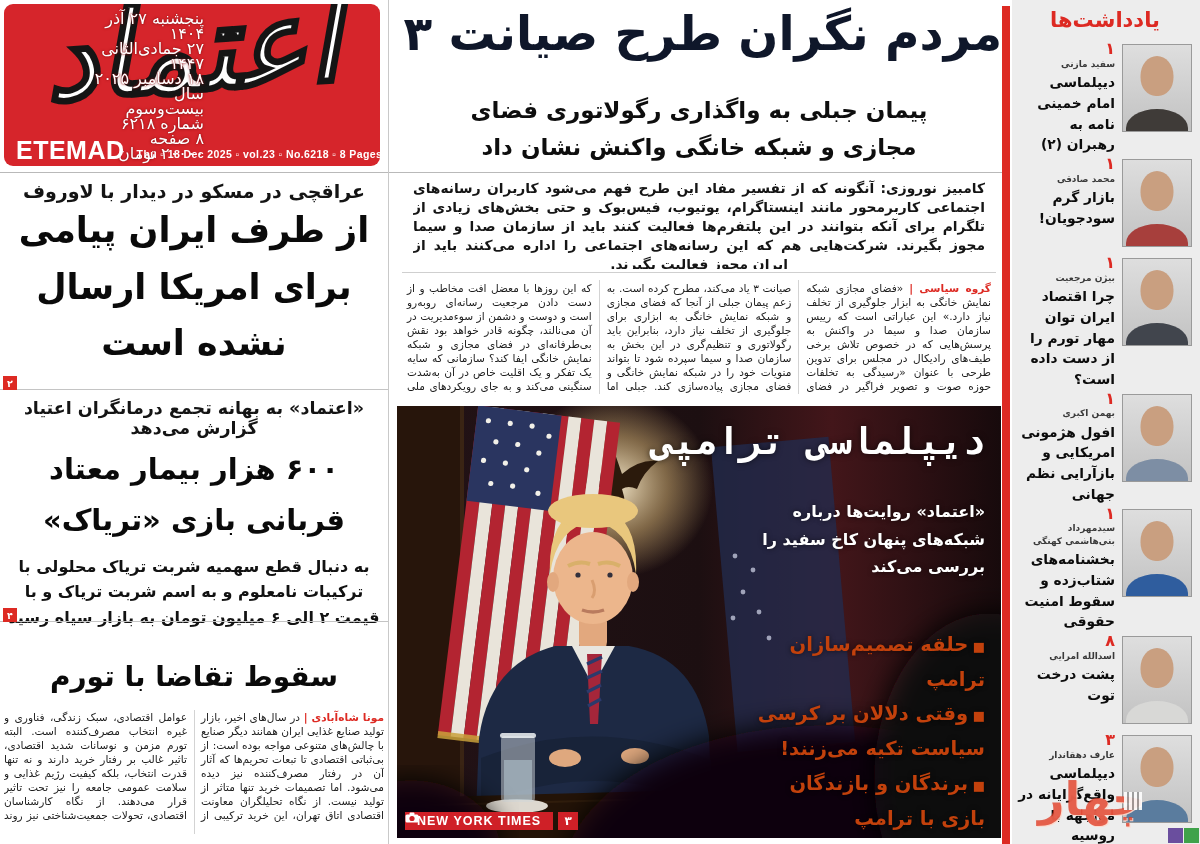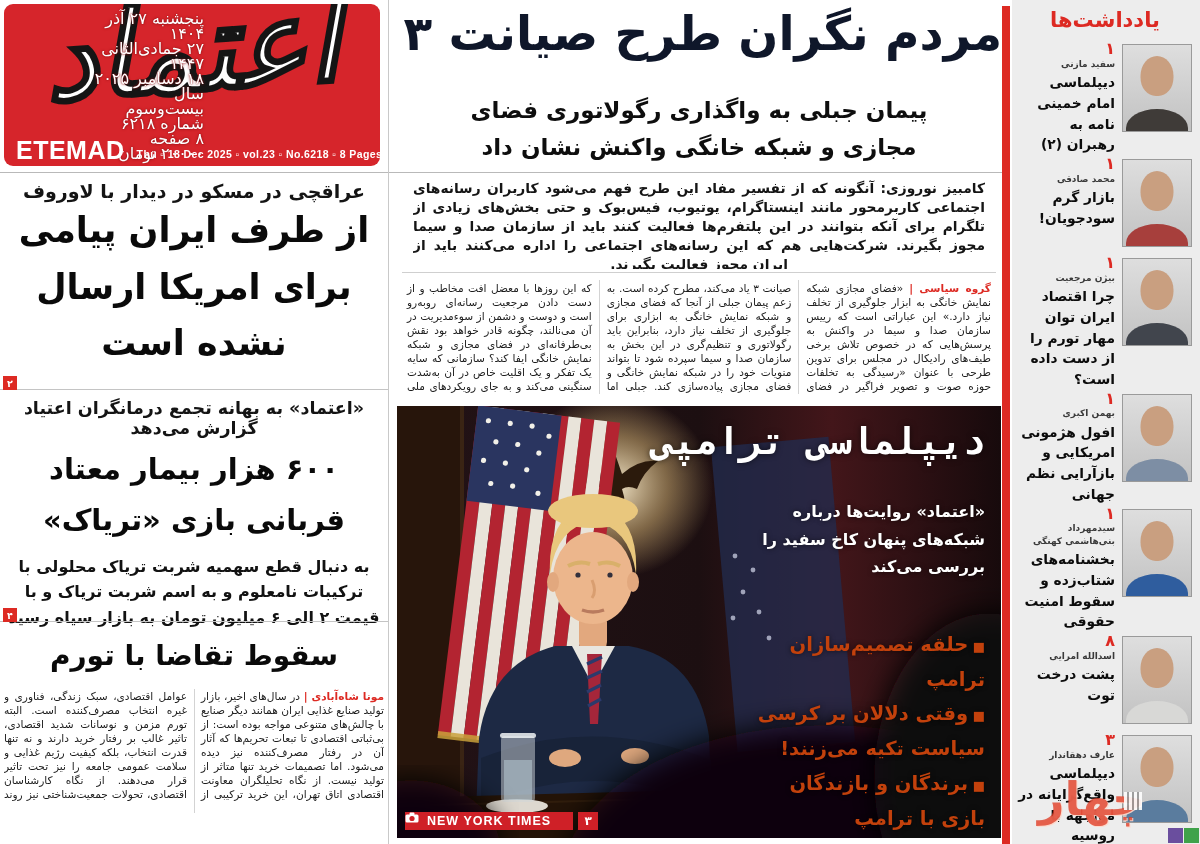--- a/index.html
+++ b/index.html
@@ -77,36 +77,36 @@
     font-weight: bold; line-height: 1.72; text-align: right; z-index: 4; text-shadow: 0 0 5px rgba(0,0,0,.6);
   }
   .ph-bullets { position: absolute; top: 222px; right: 16px; width: 240px; z-index: 4; }
   .ph-bullets .b {
     color: #c2410c; font-size: 19.5px; font-weight: bold; line-height: 1.78; text-align: right;
     text-shadow: 0 0 5px rgba(0,0,0,.6);
   }
   .ph-bullets .b::before { content: "■ "; font-size: 13px; }
   .credit { position: absolute; left: 8px; bottom: 8px; display: flex; gap: 5px; direction: ltr; z-index: 4; }
   .credit .strip {
-    background: #cf2027; color: #fff; display: flex; align-items: center; gap: 6px; padding: 2px 22px;
+    background: #cf2027; color: #fff; display: flex; align-items: center; gap: 6px; padding: 2px 12px;
     font-family: "Liberation Sans", sans-serif; font-size: 12.5px; font-weight: bold; letter-spacing: 1px;
   }
   .credit .pg {
     background: #cf2027; color: #fff; width: 20px; display: flex; align-items: center; justify-content: center;
     font-size: 12px; font-weight: bold;
   }
   
   .leftcol { position: absolute; left: 0; top: 172px; width: 388px; height: 672px; direction: rtl; }
   .art { position: absolute; left: 4px; right: 4px; text-align: center; }
   .kicker { font-size: 19px; font-weight: bold; color: #141414; }
   .kicker-sm { font-size: 17.5px; font-weight: bold; color: #141414; }
   .hl-a { margin-top: 0; font-size: 35px; font-weight: bold; line-height: 1.62; color: #0a0a0a; }
   .hl-b { margin-top: 6px; font-size: 29px; font-weight: bold; line-height: 1.75; color: #0a0a0a; }
   .dek-b { margin-top: 8px; font-size: 16px; font-weight: bold; line-height: 1.6; color: #121212; }
-  .hl-c { margin-top: 4px; font-size: 28px; font-weight: bold; line-height: 1.6; color: #0a0a0a; }
+  .hl-c { margin-top: 25px; font-size: 28px; font-weight: bold; line-height: 1.6; color: #0a0a0a; }
   .body-c {
     margin-top: 10px; height: 124px; overflow: hidden; text-align: justify; direction: rtl;
     font-size: 10.6px; line-height: 1.33; color: #1c1c1c;
     column-count: 2; column-gap: 14px; column-rule: 1px solid #d3d3d3;
   }
   
   .sidebar {
     position: absolute; left: 1012px; top: 0; width: 188px; height: 844px;
     background: var(--sbbg, #ededed); direction: rtl; padding: 8px 8px 0 6px;
   }

